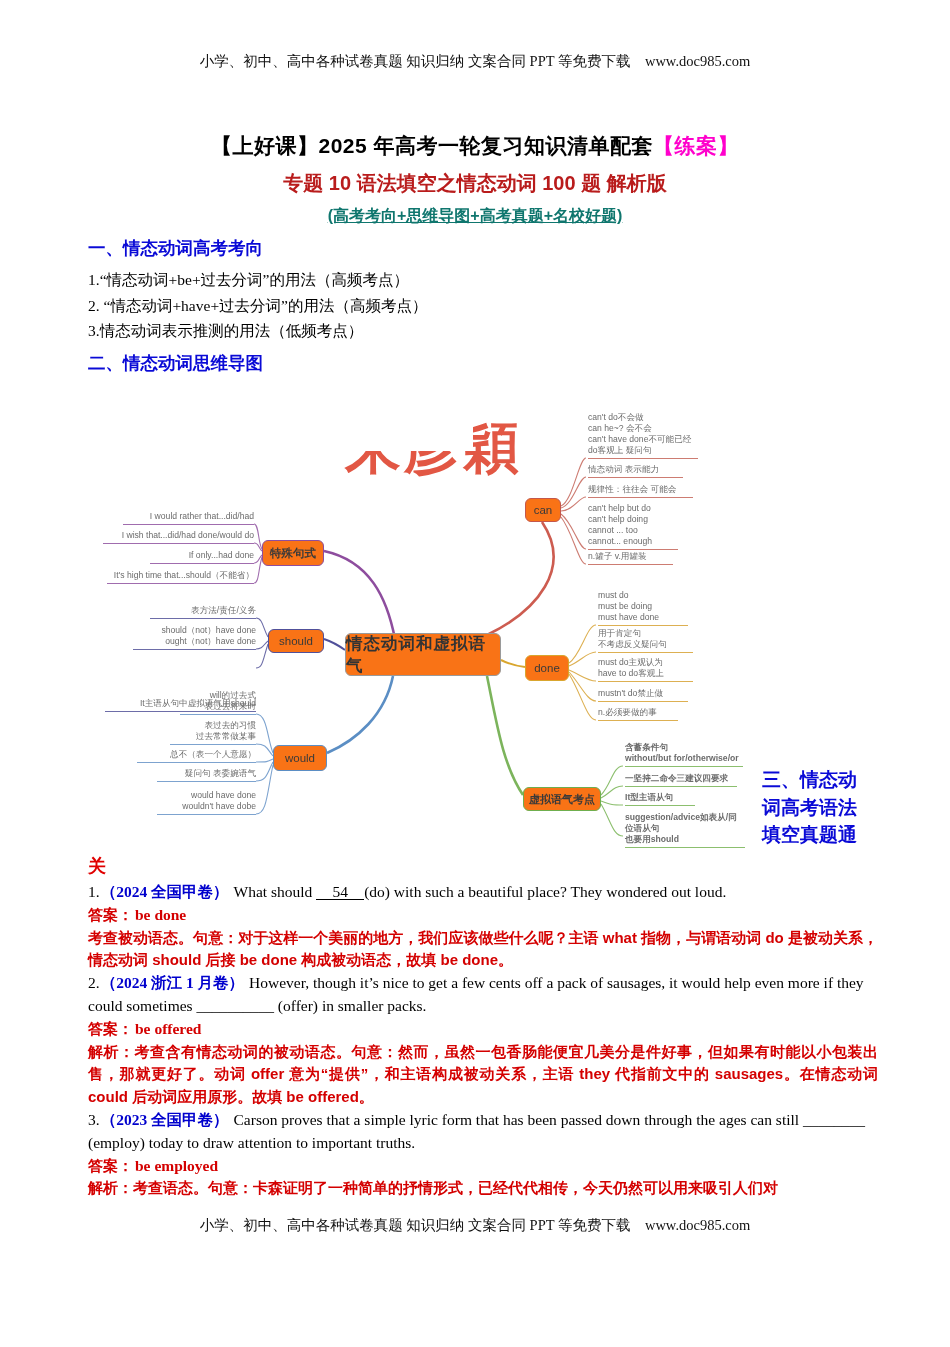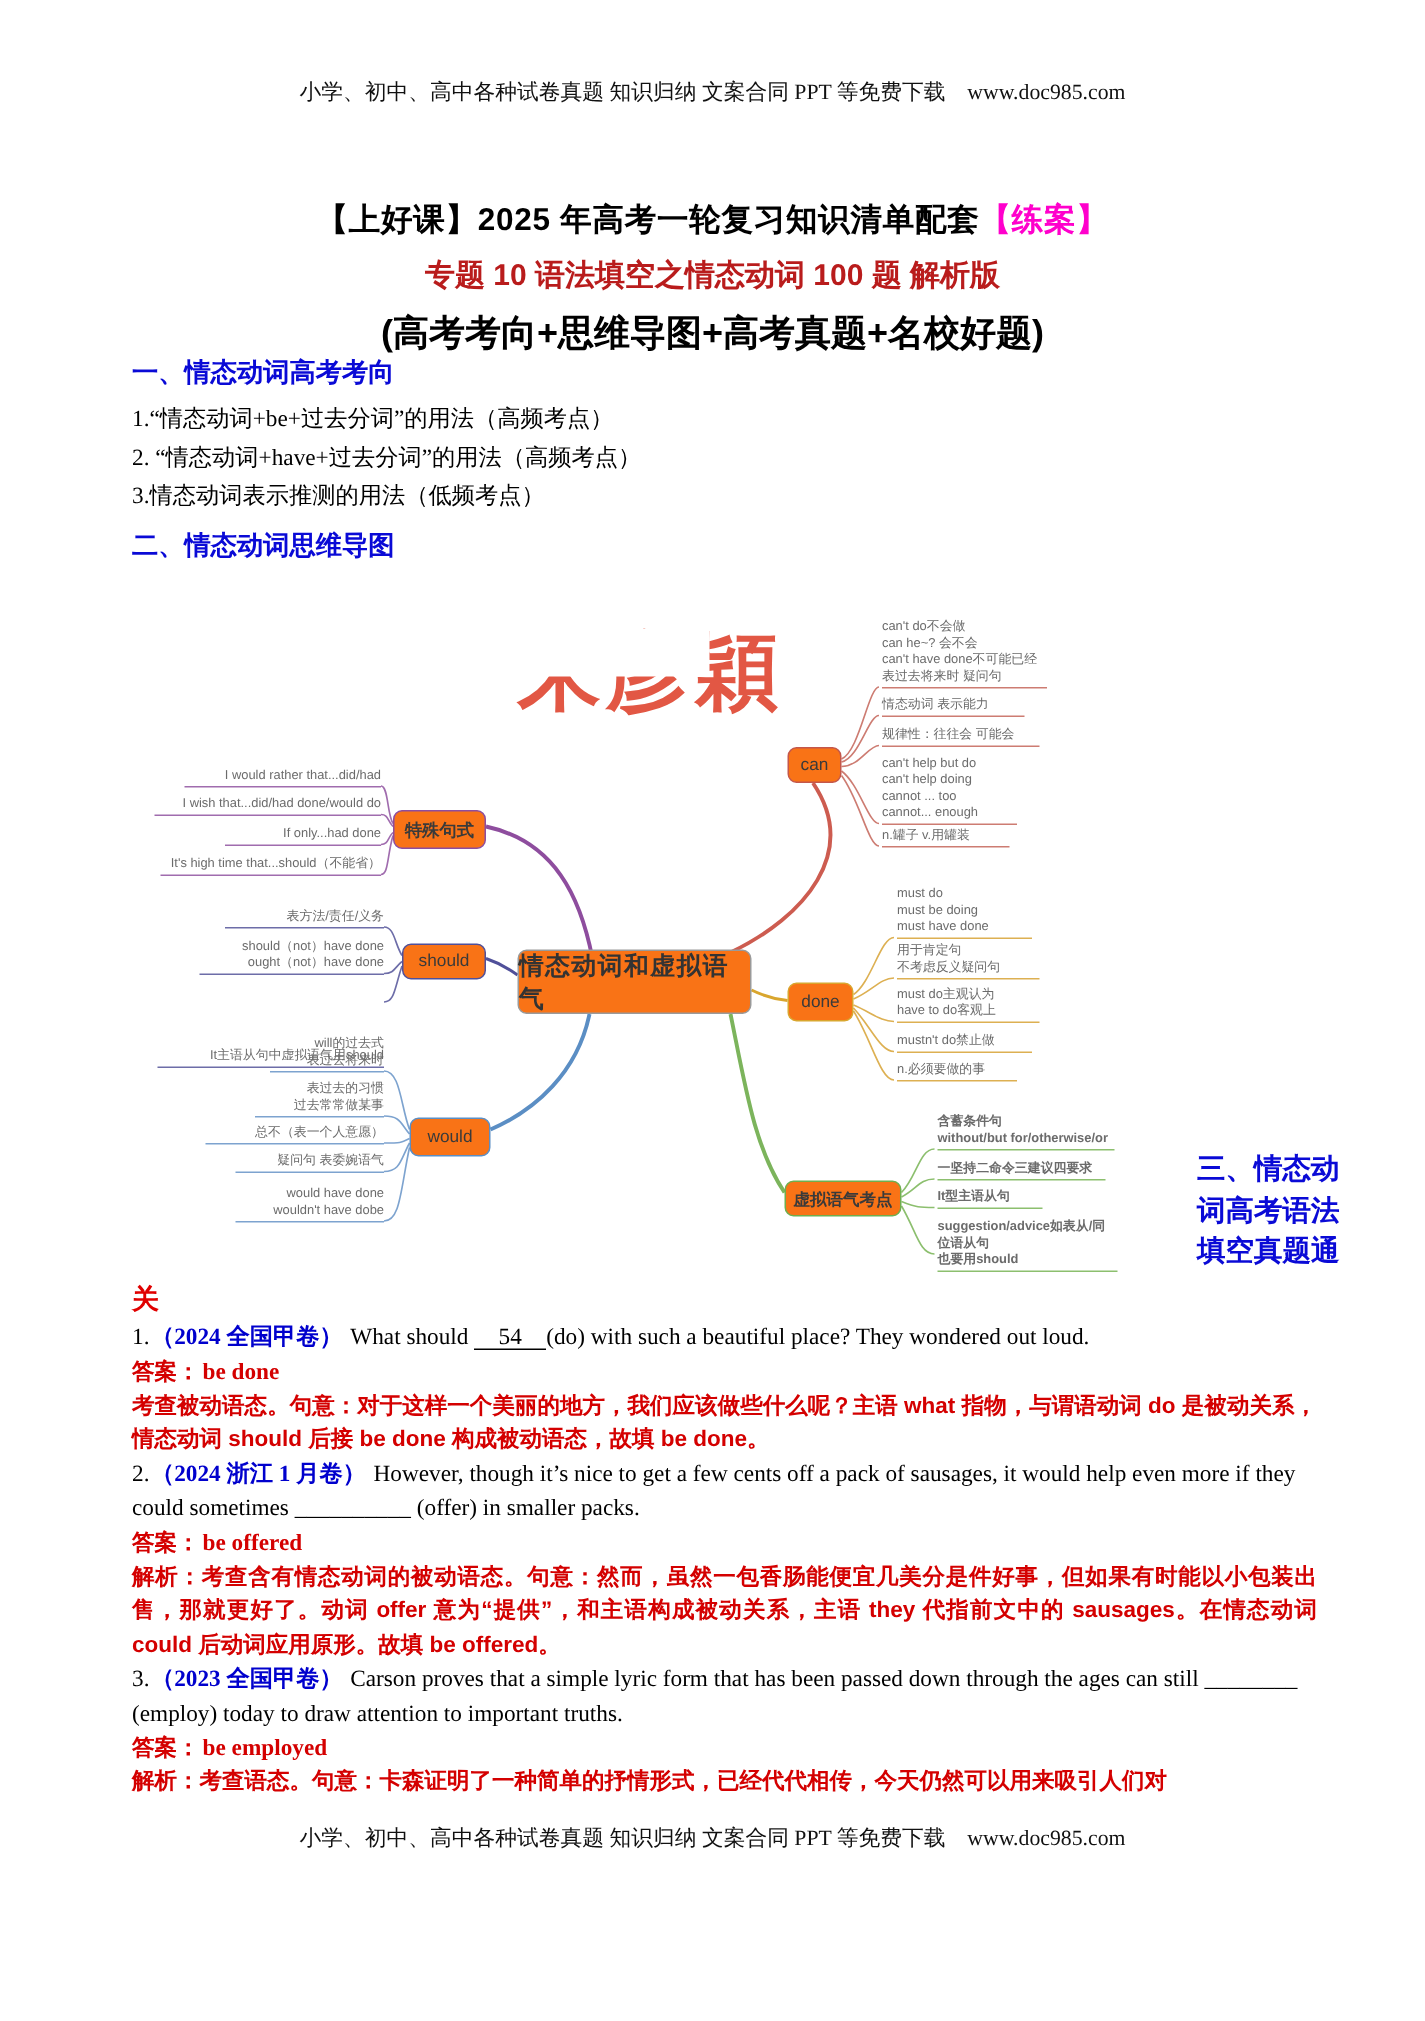--- a/index.html
+++ b/index.html
@@ -6,21 +6,21 @@
   html,body { background:#fff; }
   body { width:950px; height:1347px; position:relative; font-family:"Liberation Serif", serif; color:#000; overflow:hidden; }
 
   .doc-header { position:absolute; top:52px; left:0; width:950px; text-align:center; font-size:14.5px; color:#111; }
   .doc-footer { position:absolute; top:1216px; left:0; width:950px; text-align:center; font-size:14.5px; color:#111; }
 
   .title-block { position:absolute; top:132px; left:0; width:950px; text-align:center; font-family:"Liberation Sans", sans-serif; }
   .title-1 { font-size:21px; font-weight:bold; letter-spacing:.5px; }
   .title-1 .mag { color:#ff00cc; }
   .title-2 { margin-top:10px; font-size:20px; font-weight:bold; color:#b91c1c; }
-  .title-3 { margin-top:9px; font-size:24px; font-weight:bold; color:#000000; }
+  .title-3 { margin-top:9px; font-size:16px; font-weight:bold; color:#0f766e;text-decoration:underline; }
 
   .section-a { position:absolute; top:236px; left:88px; width:800px; }
   .h-blue { font-family:"Liberation Sans", sans-serif; font-weight:bold; font-size:17.5px; color:#0a0ad6; }
   .points { margin-top:7px; font-size:15.5px; line-height:25.5px; color:#000; }
   .section-a .h2 { margin-top:7px; }
 
   .mindmap { position:absolute; top:393px; left:95px; width:650px; height:470px; font-family:"Liberation Sans", sans-serif; }
   .mindmap svg.wires { position:absolute; left:0; top:0; width:650px; height:470px; }
   .node { position:absolute; border:1.6px solid #888; border-radius:6px; background:#f97316; display:flex; align-items:center; justify-content:center; color:#3a3a3a; }
   .node-center { left:250px; top:240px; width:156px; height:43px; font-size:16.5px; font-weight:bold; border-color:#9a9a9a; color:#333; letter-spacing:1px; }
@@ -37,21 +37,21 @@
   .u-must { border-bottom:1.3px solid #ddb052; }
   .u-special { border-bottom:1.3px solid #a06cae; }
   .u-should { border-bottom:1.3px solid #6d6da8; }
   .u-would { border-bottom:1.3px solid #7da3cf; }
   .u-subj { border-bottom:1.3px solid #8cbf6e;font-weight:bold; }
 
   .watermark { position:absolute; left:248px; top:26px; width:240px; height:84px; overflow:hidden; pointer-events:none; }
   .watermark span { position:absolute; left:2px; top:-8px; font-size:56px; font-weight:bold; color:#e25744; letter-spacing:3px; font-family:"Liberation Sans", sans-serif; }
   .wm-cover { position:absolute; left:0; top:0; width:130px; height:32px; background:#fff; }
 
-  .section-c { position:absolute; top:766px; left:762px; width:120px; font-family:"Liberation Sans", sans-serif; font-weight:bold; font-size:19px; line-height:27.5px; color:#0a0ad6;margin-left:36px; }
+  .section-c { position:absolute; top:766px; left:762px; width:120px; font-family:"Liberation Sans", sans-serif; font-weight:bold; font-size:19px; line-height:27.5px; color:#0a0ad6; }
 
   .main-text { position:absolute; top:854px; left:88px; width:790px; font-size:15.5px; line-height:22.8px; }
   .guan { font-family:"Liberation Sans", sans-serif; font-weight:bold; font-size:18px; color:#e00000; line-height:24px; margin-bottom:3px; }
   .q-line { color:#000; }
   .q-num { margin-right:1px; }
   .q-source { color:#0000cd; font-weight:bold; margin-right:5px; }
   .blank { display:inline-block; min-width:48px; text-align:center; border-bottom:1.3px solid #000; line-height:15px; padding:0 2px; }
   .answer { color:#d40000; font-weight:bold; font-family:"Liberation Sans", sans-serif; font-size:15px; }
   .answer .ans-val { font-family:"Liberation Serif", serif; font-size:15.5px; margin-left:2px; }
   .analysis { color:#d40000; font-weight:bold; font-family:"Liberation Sans", sans-serif; font-size:15px; text-align:justify; }
@@ -129,21 +129,21 @@
   <div class="node node-can">can</div>
   <div class="node node-must">done</div>
   <div class="node node-special">特殊句式</div>
   <div class="node node-should">should</div>
   <div class="node node-would">would</div>
   <div class="node node-subj">虚拟语气考点</div>
 
   <div class="leaf u-can" style="left:493px; top:19px; width:110px;">can't do不会做
 can he~? 会不会
 can't have done不可能已经
-表过去将来时 疑问句</div>
+do客观上 疑问句</div>
   <div class="leaf u-can" style="left:493px; top:71px; width:95px;">情态动词 表示能力</div>
   <div class="leaf u-can" style="left:493px; top:91px; width:105px;">规律性：往往会 可能会</div>
   <div class="leaf u-can" style="left:493px; top:110px; width:90px;">can't help but do
 can't help doing
 cannot ... too
 cannot... enough</div>
   <div class="leaf u-can" style="left:493px; top:158px; width:85px;">n.罐子 v.用罐装</div>
 
   <div class="leaf u-must" style="left:503px; top:197px; width:90px;">must do
 must be doing

